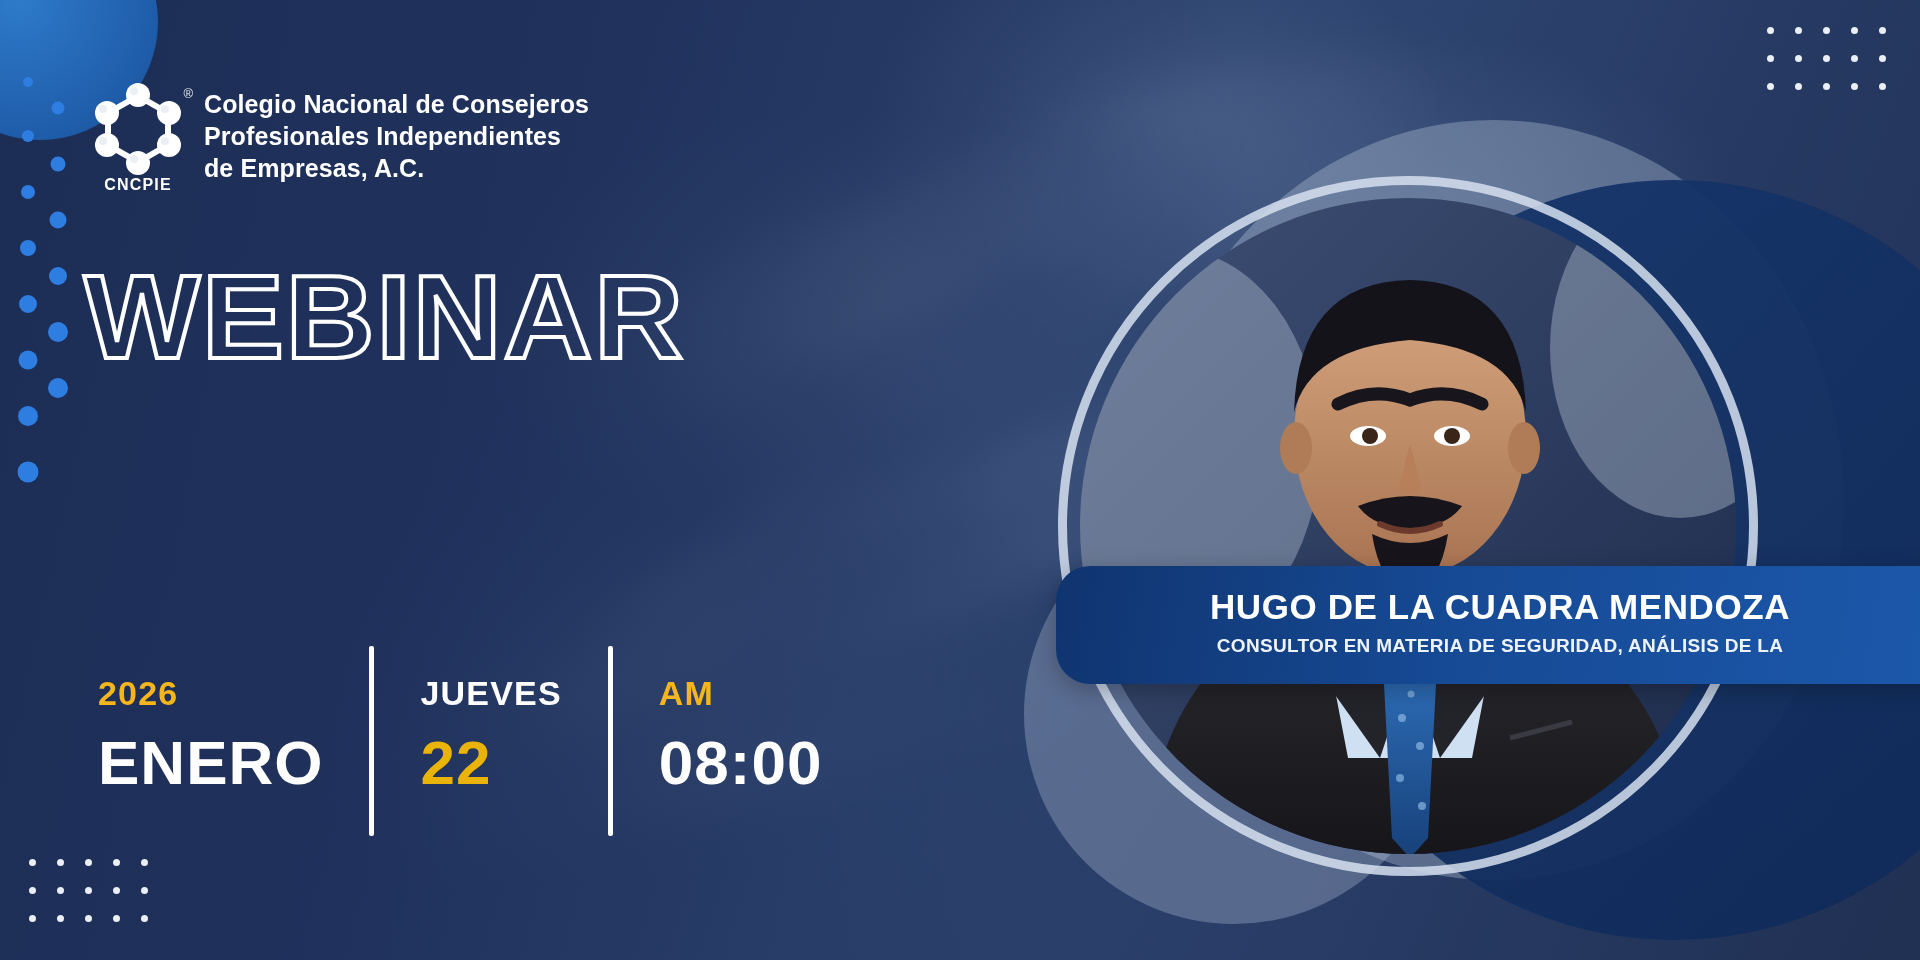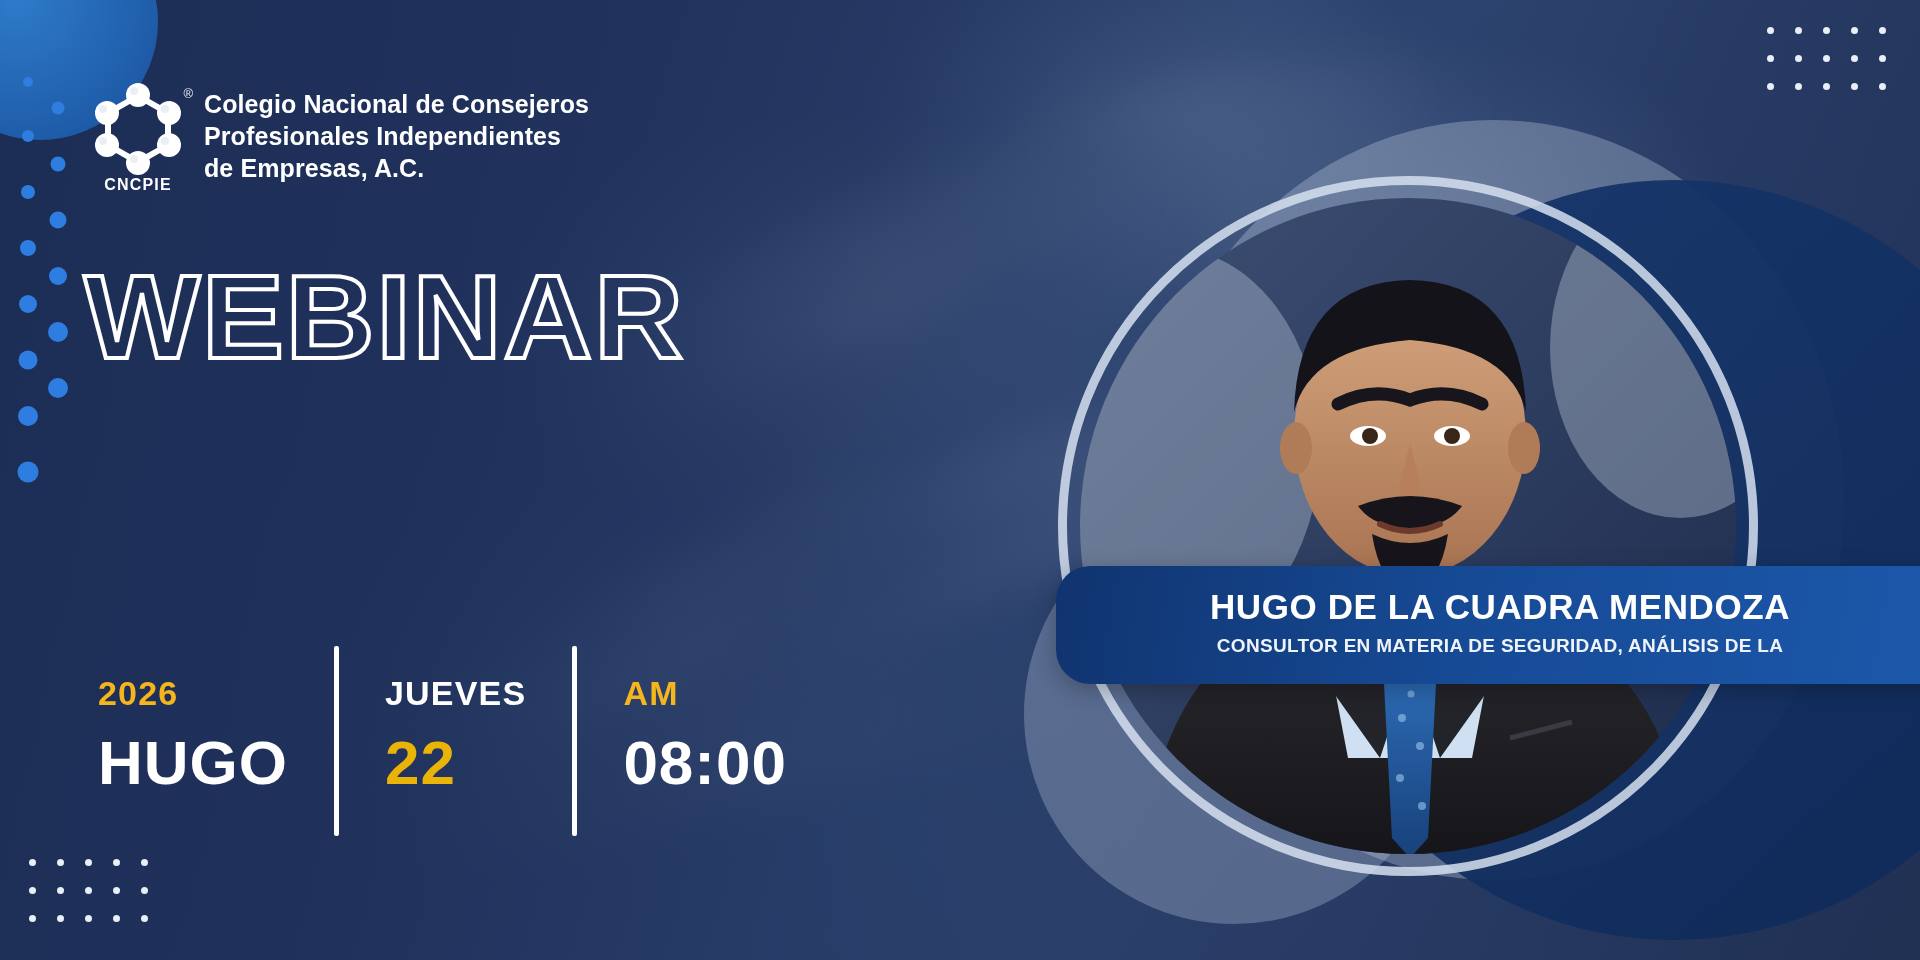--- a/index.html
+++ b/index.html
@@ -275,21 +275,21 @@
 Profesionales Independientes
 de Empresas, A.C.</div>
   </div>
 
   <div class="headline">WEBINAR</div>
 
 
   <div class="datebar">
     <div class="dcell">
       <div class="d-top gold">2026</div>
-      <div class="d-big">HUGO</div>
+      <div class="d-big">ENERO</div>
     </div>
     <div class="divider"></div>
     <div class="dcell">
       <div class="d-top white">JUEVES</div>
       <div class="d-big cyan">22</div>
     </div>
     <div class="divider"></div>
     <div class="dcell">
       <div class="d-top gold">AM</div>
       <div class="d-big">08:00</div>

